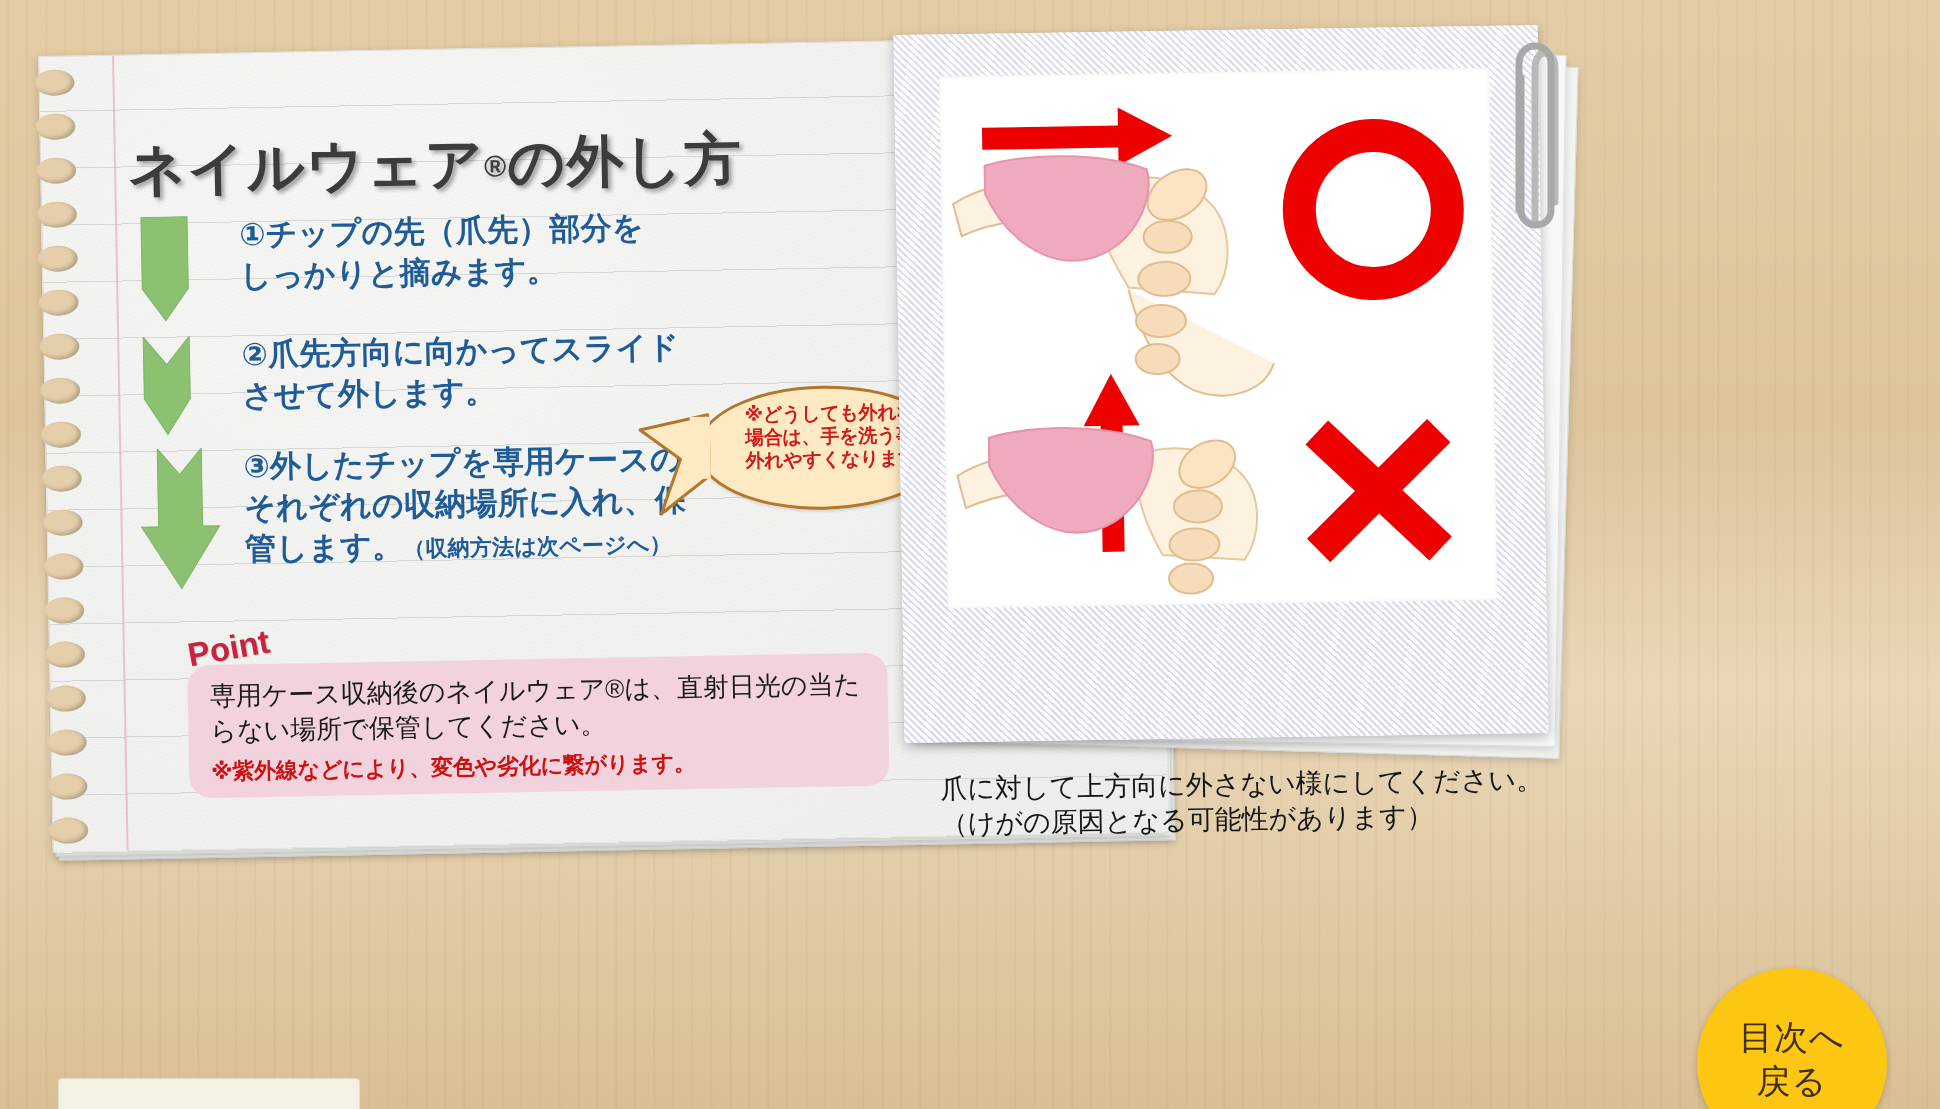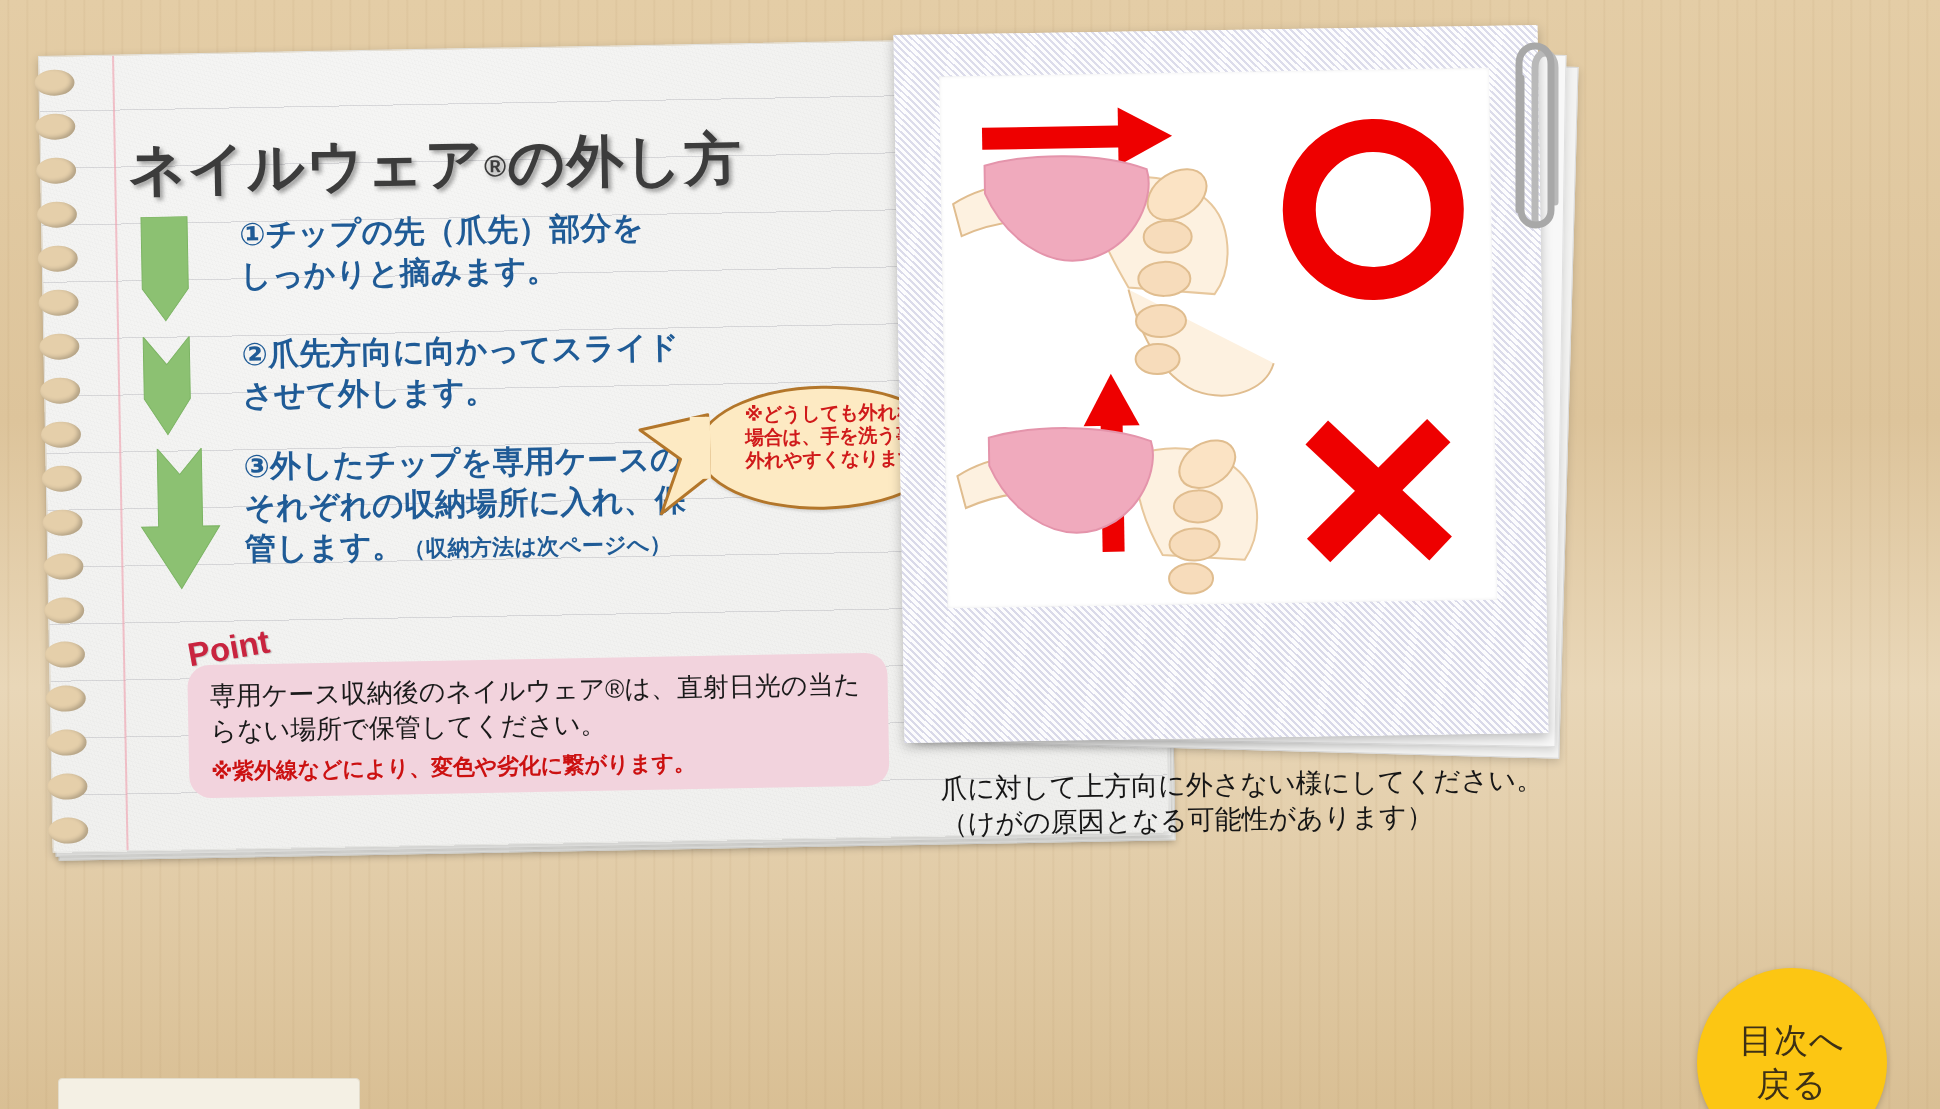--- a/index.html
+++ b/index.html
@@ -155,20 +155,21 @@
   .return-btn{
     position:absolute;left:1697px;top:968px;width:190px;height:190px;
     border-radius:50%;background:#fcc613;
     box-shadow:0 2px 6px rgba(0,0,0,0.22);
     display:flex;flex-direction:column;align-items:center;justify-content:center;
     cursor:pointer;
   }
   .return-btn span{
     font-size:34px;line-height:1.28;color:#3d3016;font-weight:normal;
     letter-spacing:1px;
+    font-family:Liberation Mono, monospace;
   }
 
   
   .bottom-sheet{
     position:absolute;left:58px;top:1078px;width:300px;height:60px;
     background:#f4f0e4;border:1px solid #e3dccb;border-radius:4px;
   }
 </style>
 </head>
 <body>

